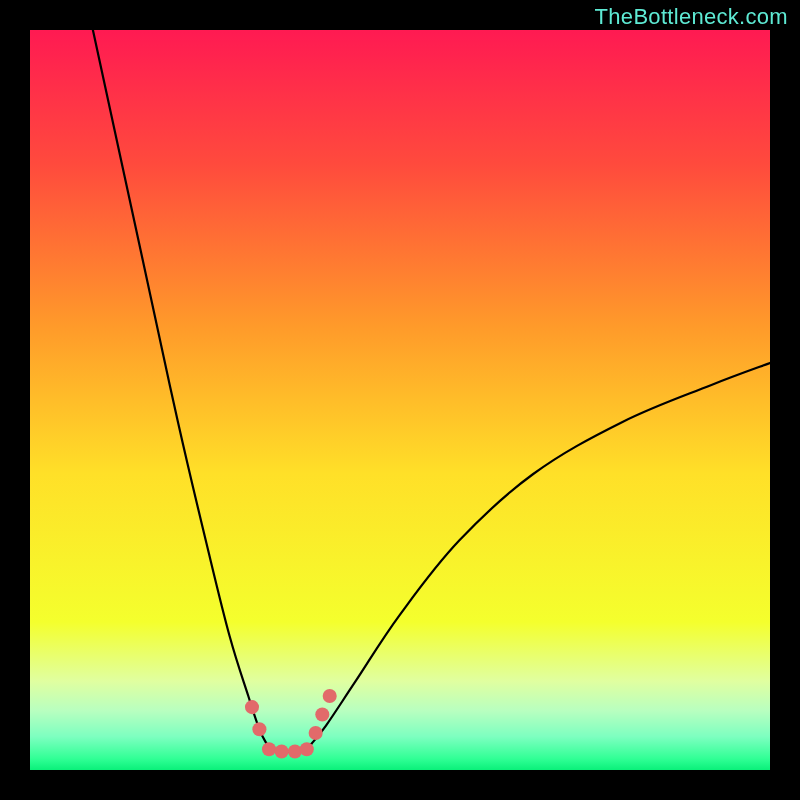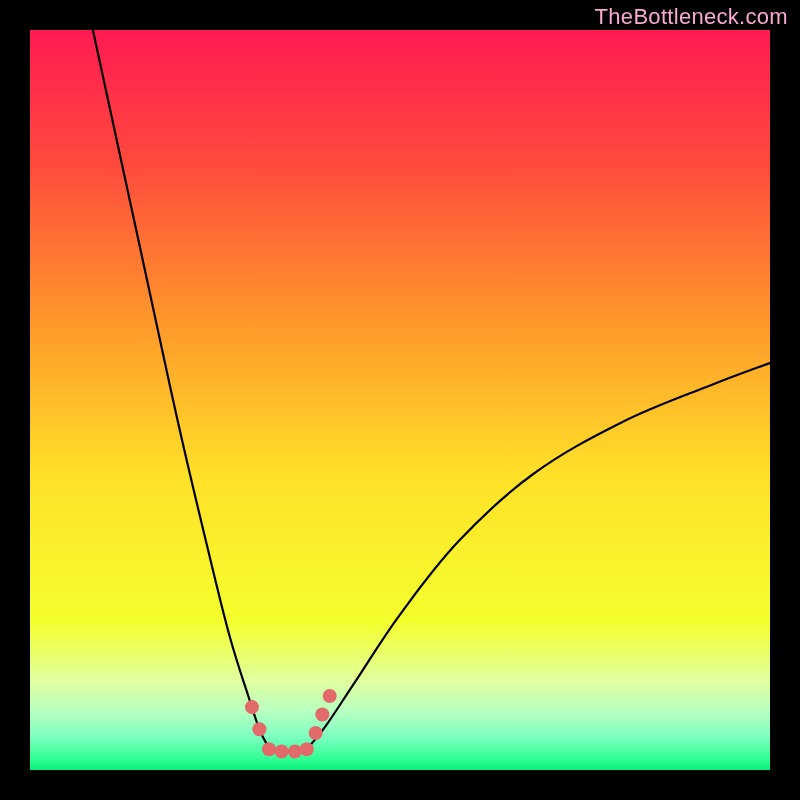--- a/index.html
+++ b/index.html
@@ -21,21 +21,21 @@
     left: 30px;
     top: 30px;
     width: 740px;
     height: 740px;
     overflow: hidden;
   }
   .watermark {
     position: absolute;
     top: 4px;
     right: 12px;
-    color: #f9a8d4;
+    color: #5eead4;
     font-size: 22px;
     font-weight: 500;
     letter-spacing: 0.3px;
     z-index: 5;
     user-select: none;
   }
   svg {
     display: block;
   }
 </style>

